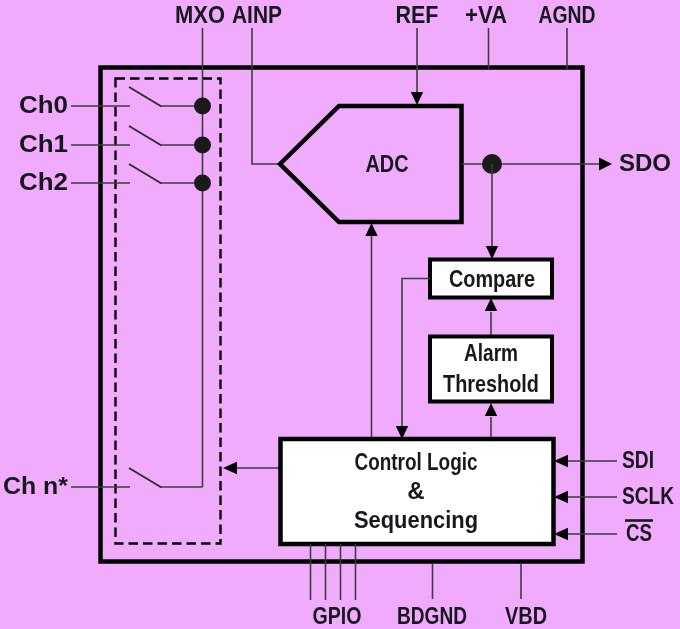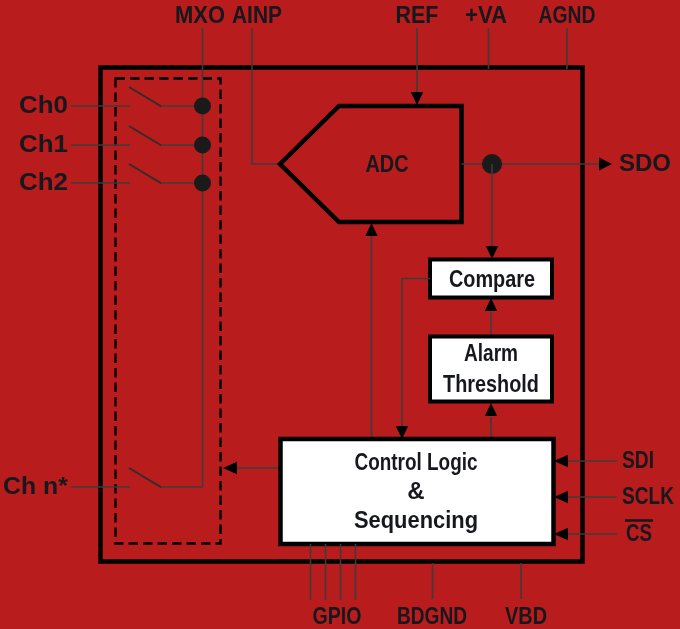--- a/index.html
+++ b/index.html
@@ -4,21 +4,21 @@
 <style>
   html, body {
     margin: 0;
     padding: 0;
     background: #ffffff;
   }
   .stage {
     position: relative;
     width: 680px;
     height: 629px;
-    background: #b91c1c;
+    background: #f0abfc;
     font-family: "Liberation Sans", sans-serif;
   }
   svg text {
     font-family: "Liberation Sans", sans-serif;
     font-weight: bold;
     font-size: 24px;
     fill: #16181d;
   }
   .thin  { stroke: #3c3c3c; stroke-width: 1.6; fill: none; }
   .thick { stroke: #000000; stroke-width: 4.5; fill: none; }

